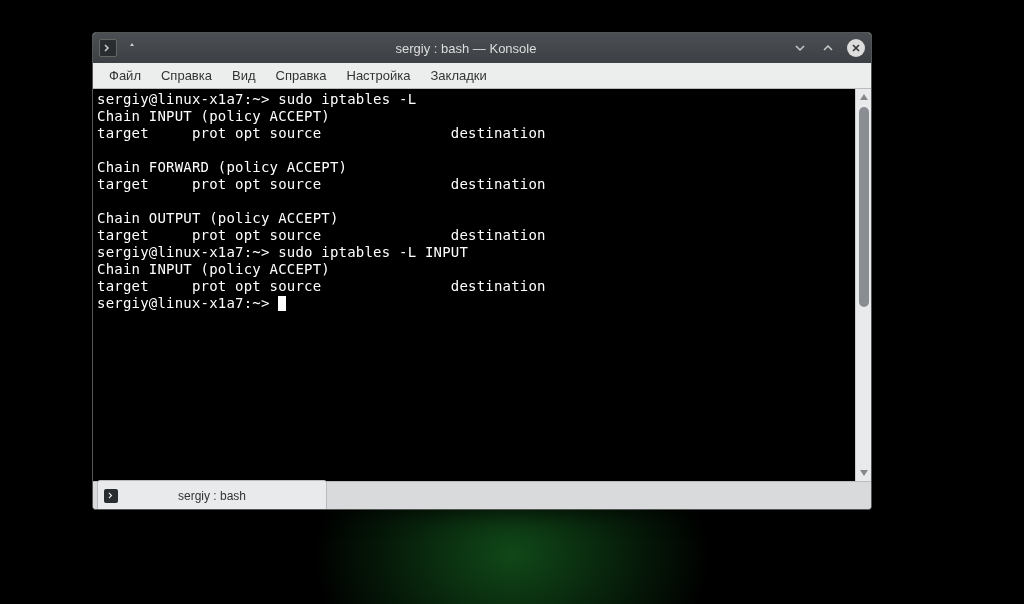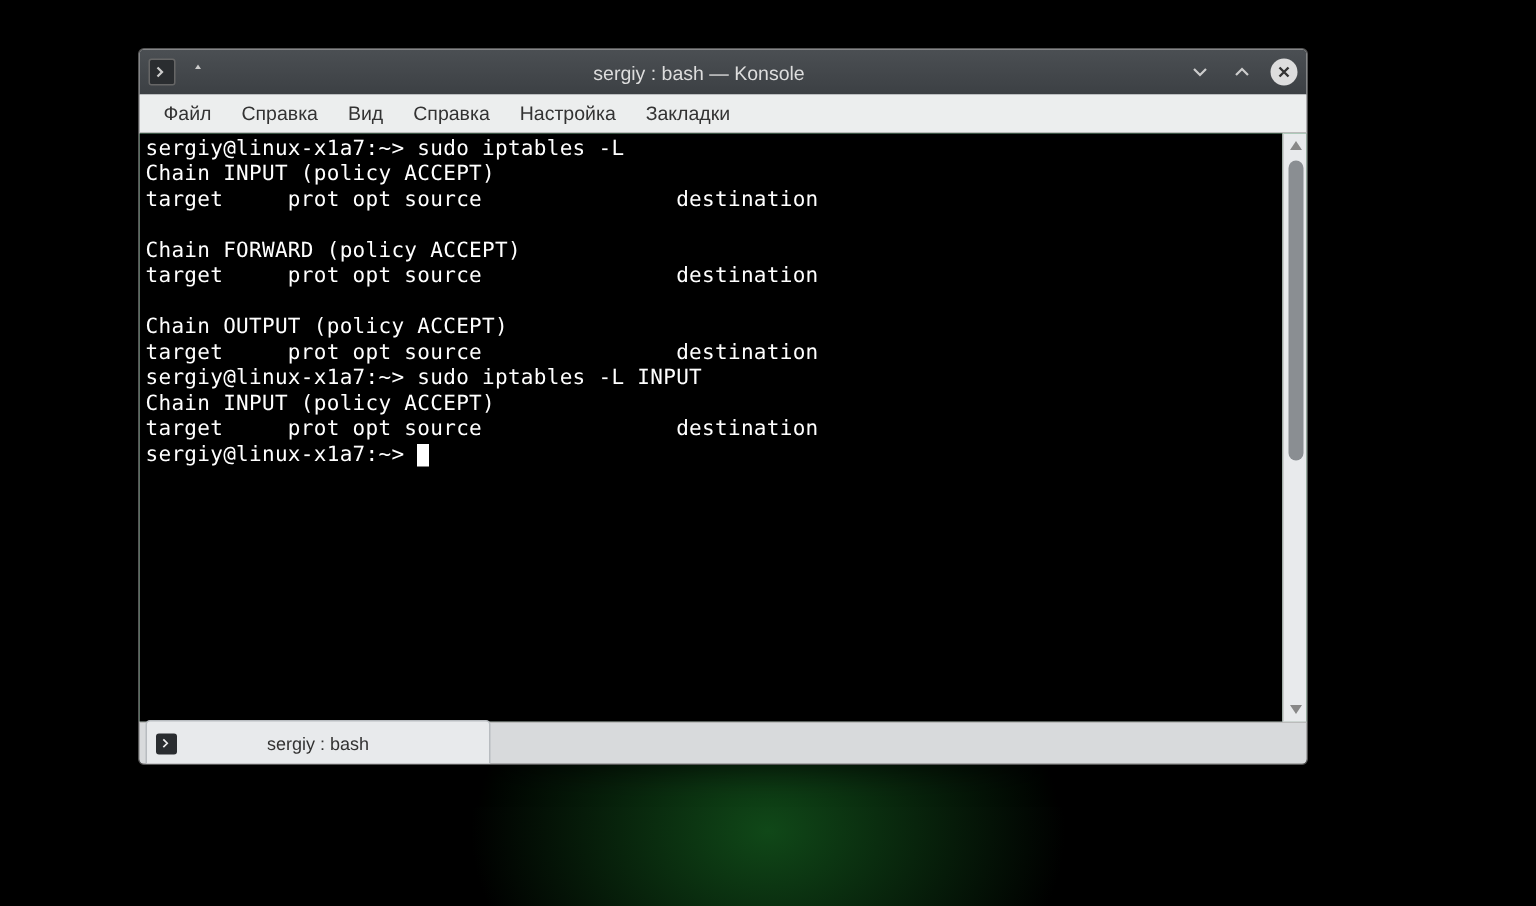--- a/index.html
+++ b/index.html
@@ -106,21 +106,21 @@
       gap: 4px;
       font-size: 13px;
       color: #333;
     }
     .menu-item {
       padding: 3px 8px;
       cursor: pointer;
     }
     .terminal-wrap {
       display: flex;
-      background: #15803d;
+      background: #a3a3a3;
     }
     .terminal {
       flex: 1;
       background: #000;
       color: #fff;
       font-family: "DejaVu Sans Mono", "Liberation Mono", monospace;
       font-size: 14px;
       line-height: 17px;
       padding: 2px 4px;
       height: 392px;

